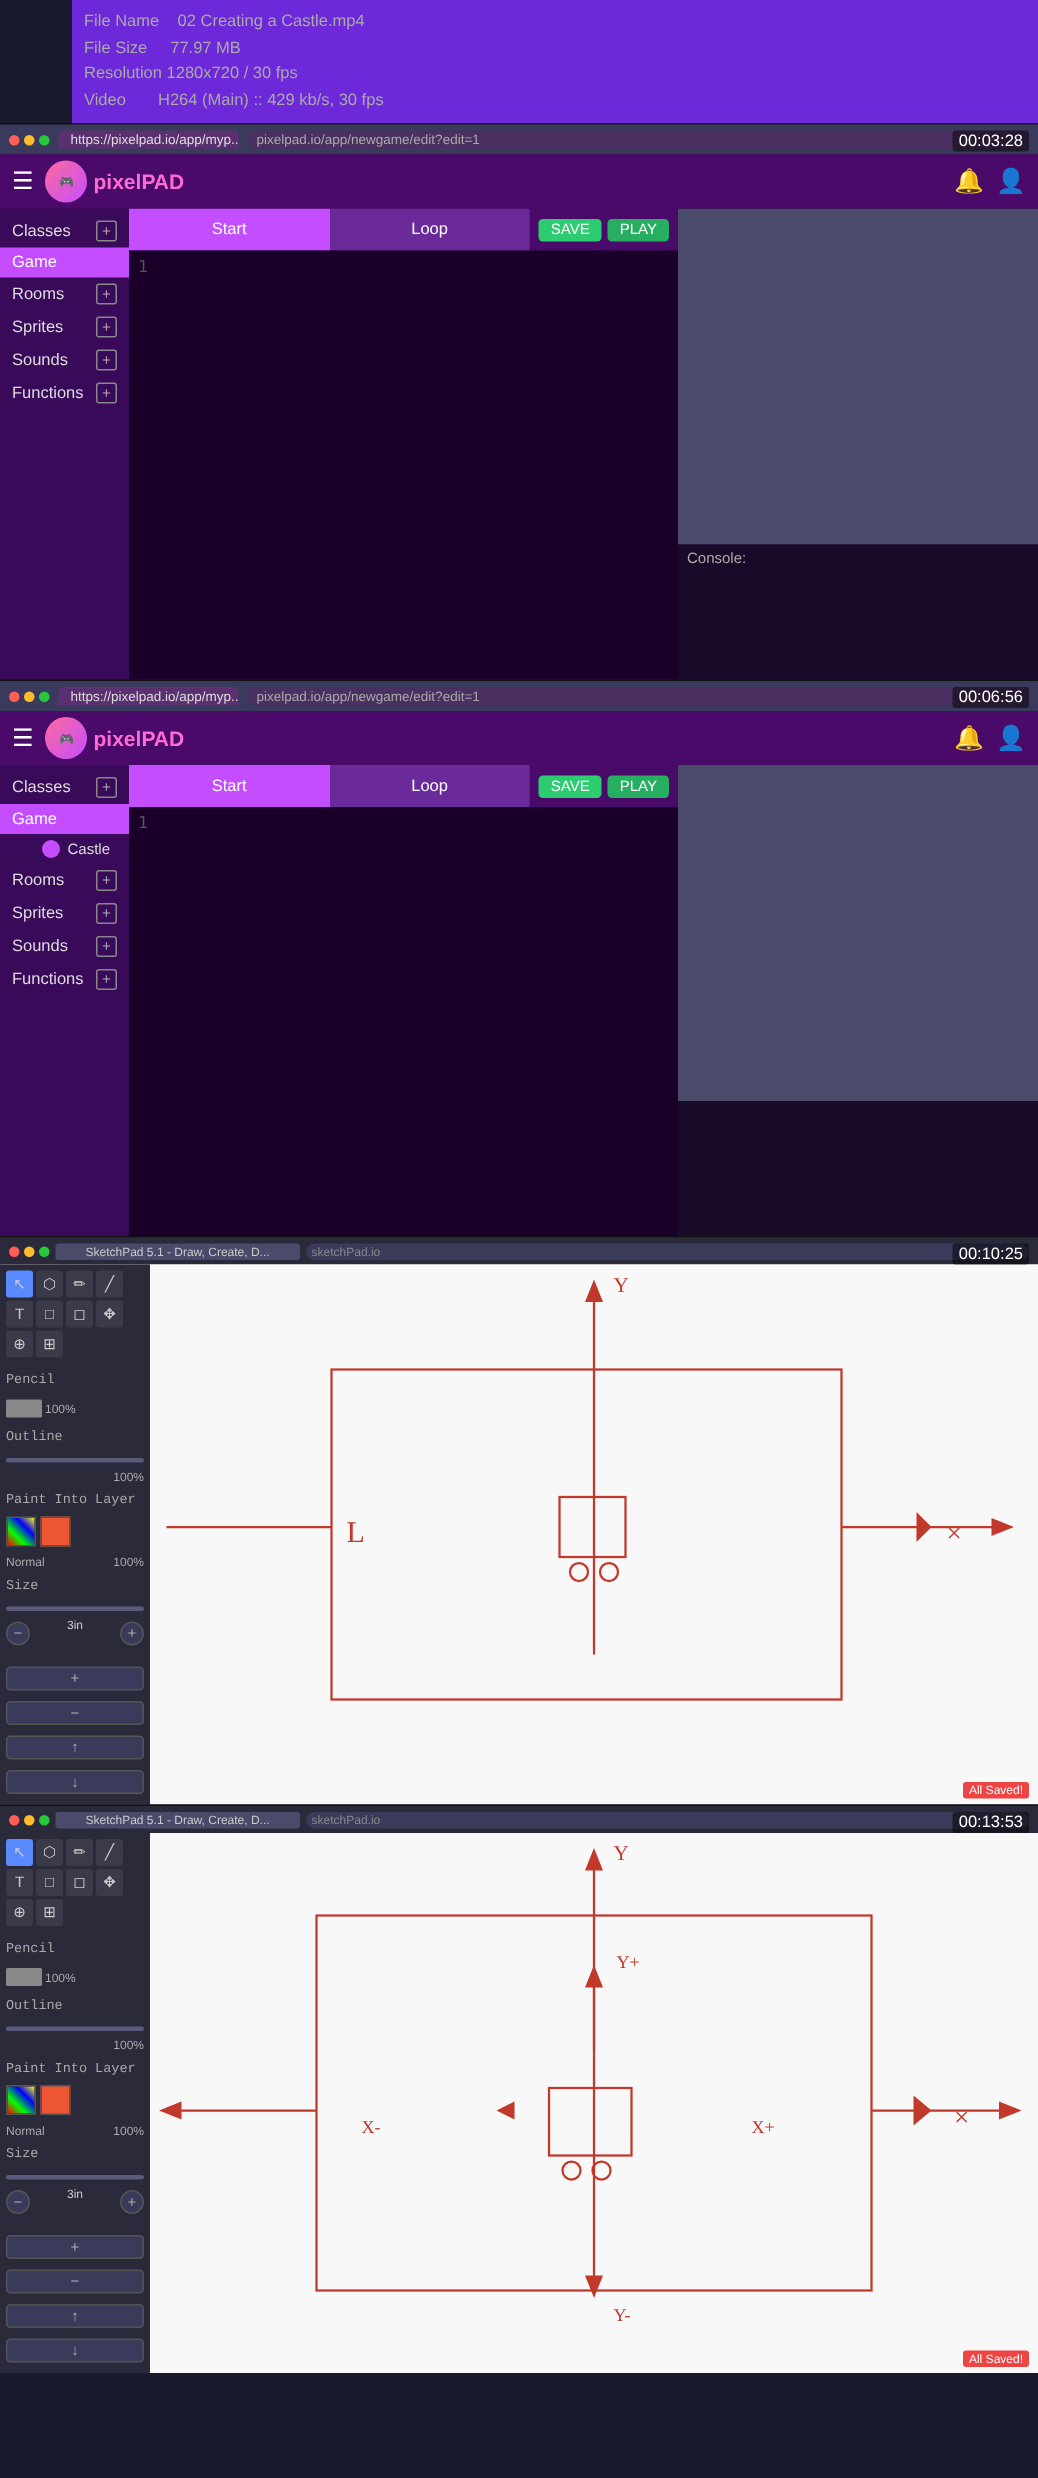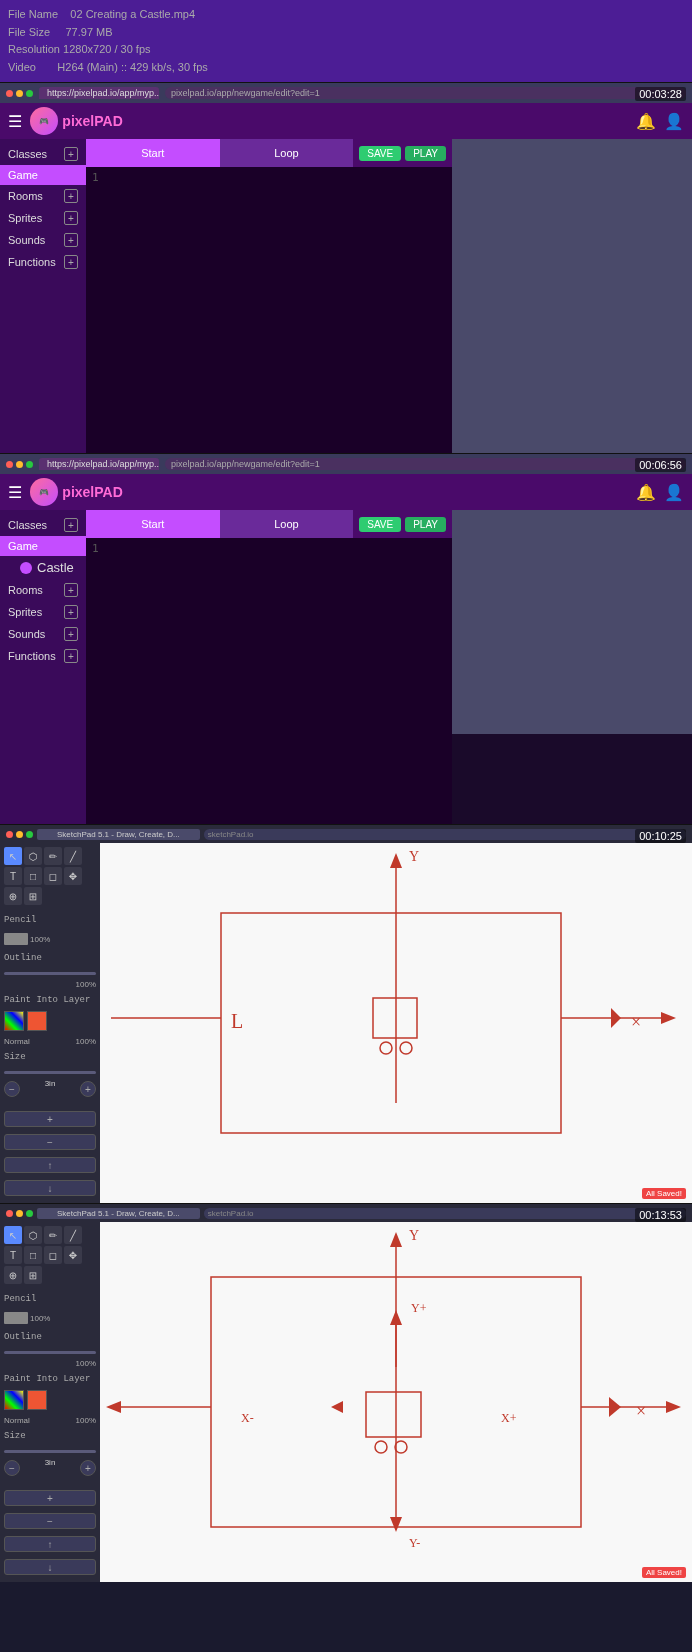--- a/index.html
+++ b/index.html
@@ -6,25 +6,26 @@
     body {
       width: 692px;
       background: #1a1a2e;
       font-family: 'Segoe UI', Arial, sans-serif;
       font-size: 12px;
       color: #fff;
     }
 
     
     .file-info {
-      background: #4c1d95;
+      background: #6d28d9;
       padding: 6px 8px;
       color: #ccc;
       font-size: 11px;
       line-height: 1.6;
+      margin-left: 48px;
     }
     .file-info div { color: #ddd; }
     .file-info span { color: #aaa; }
 
     
     .screenshot-panel {
       position: relative;
       background: #2a0a3a;
       border-top: 1px solid #111;
     }
@@ -126,23 +127,22 @@
       padding: 4px 8px;
       cursor: pointer;
       font-size: 11px;
       color: #ddd;
     }
     .sidebar-item.active {
       background: #c44dff;
       color: #fff;
     }
     .sidebar-item.sub-item {
-      padding-left: 4px;
-      font-size: 13px;
-      margin-left: 16px;
+      padding-left: 28px;
+      font-size: 10px;
     }
     .sidebar-item .plus-icon {
       width: 14px; height: 14px;
       border: 1px solid #888;
       border-radius: 2px;
       display: flex; align-items: center; justify-content: center;
       font-size: 10px; color: #aaa;
     }
     .sidebar-item .castle-icon {
       width: 12px; height: 12px;
@@ -415,20 +415,23 @@
             <button class="btn-play">PLAY</button>
           </div>
         </div>
         <div class="code-area">
           <span class="line-number">1</span>
         </div>
       </div>
 
       <div class="right-panel">
         <div class="preview-area"></div>
+        <div class="console-area">
+          <span>Console:</span>
+        </div>
       </div>
     </div>
   </div>
 </div>
 
 <div class="screenshot-panel">
   <div class="timestamp">00:06:56</div>
 
   <div class="browser-chrome">
     <div class="browser-dots">

